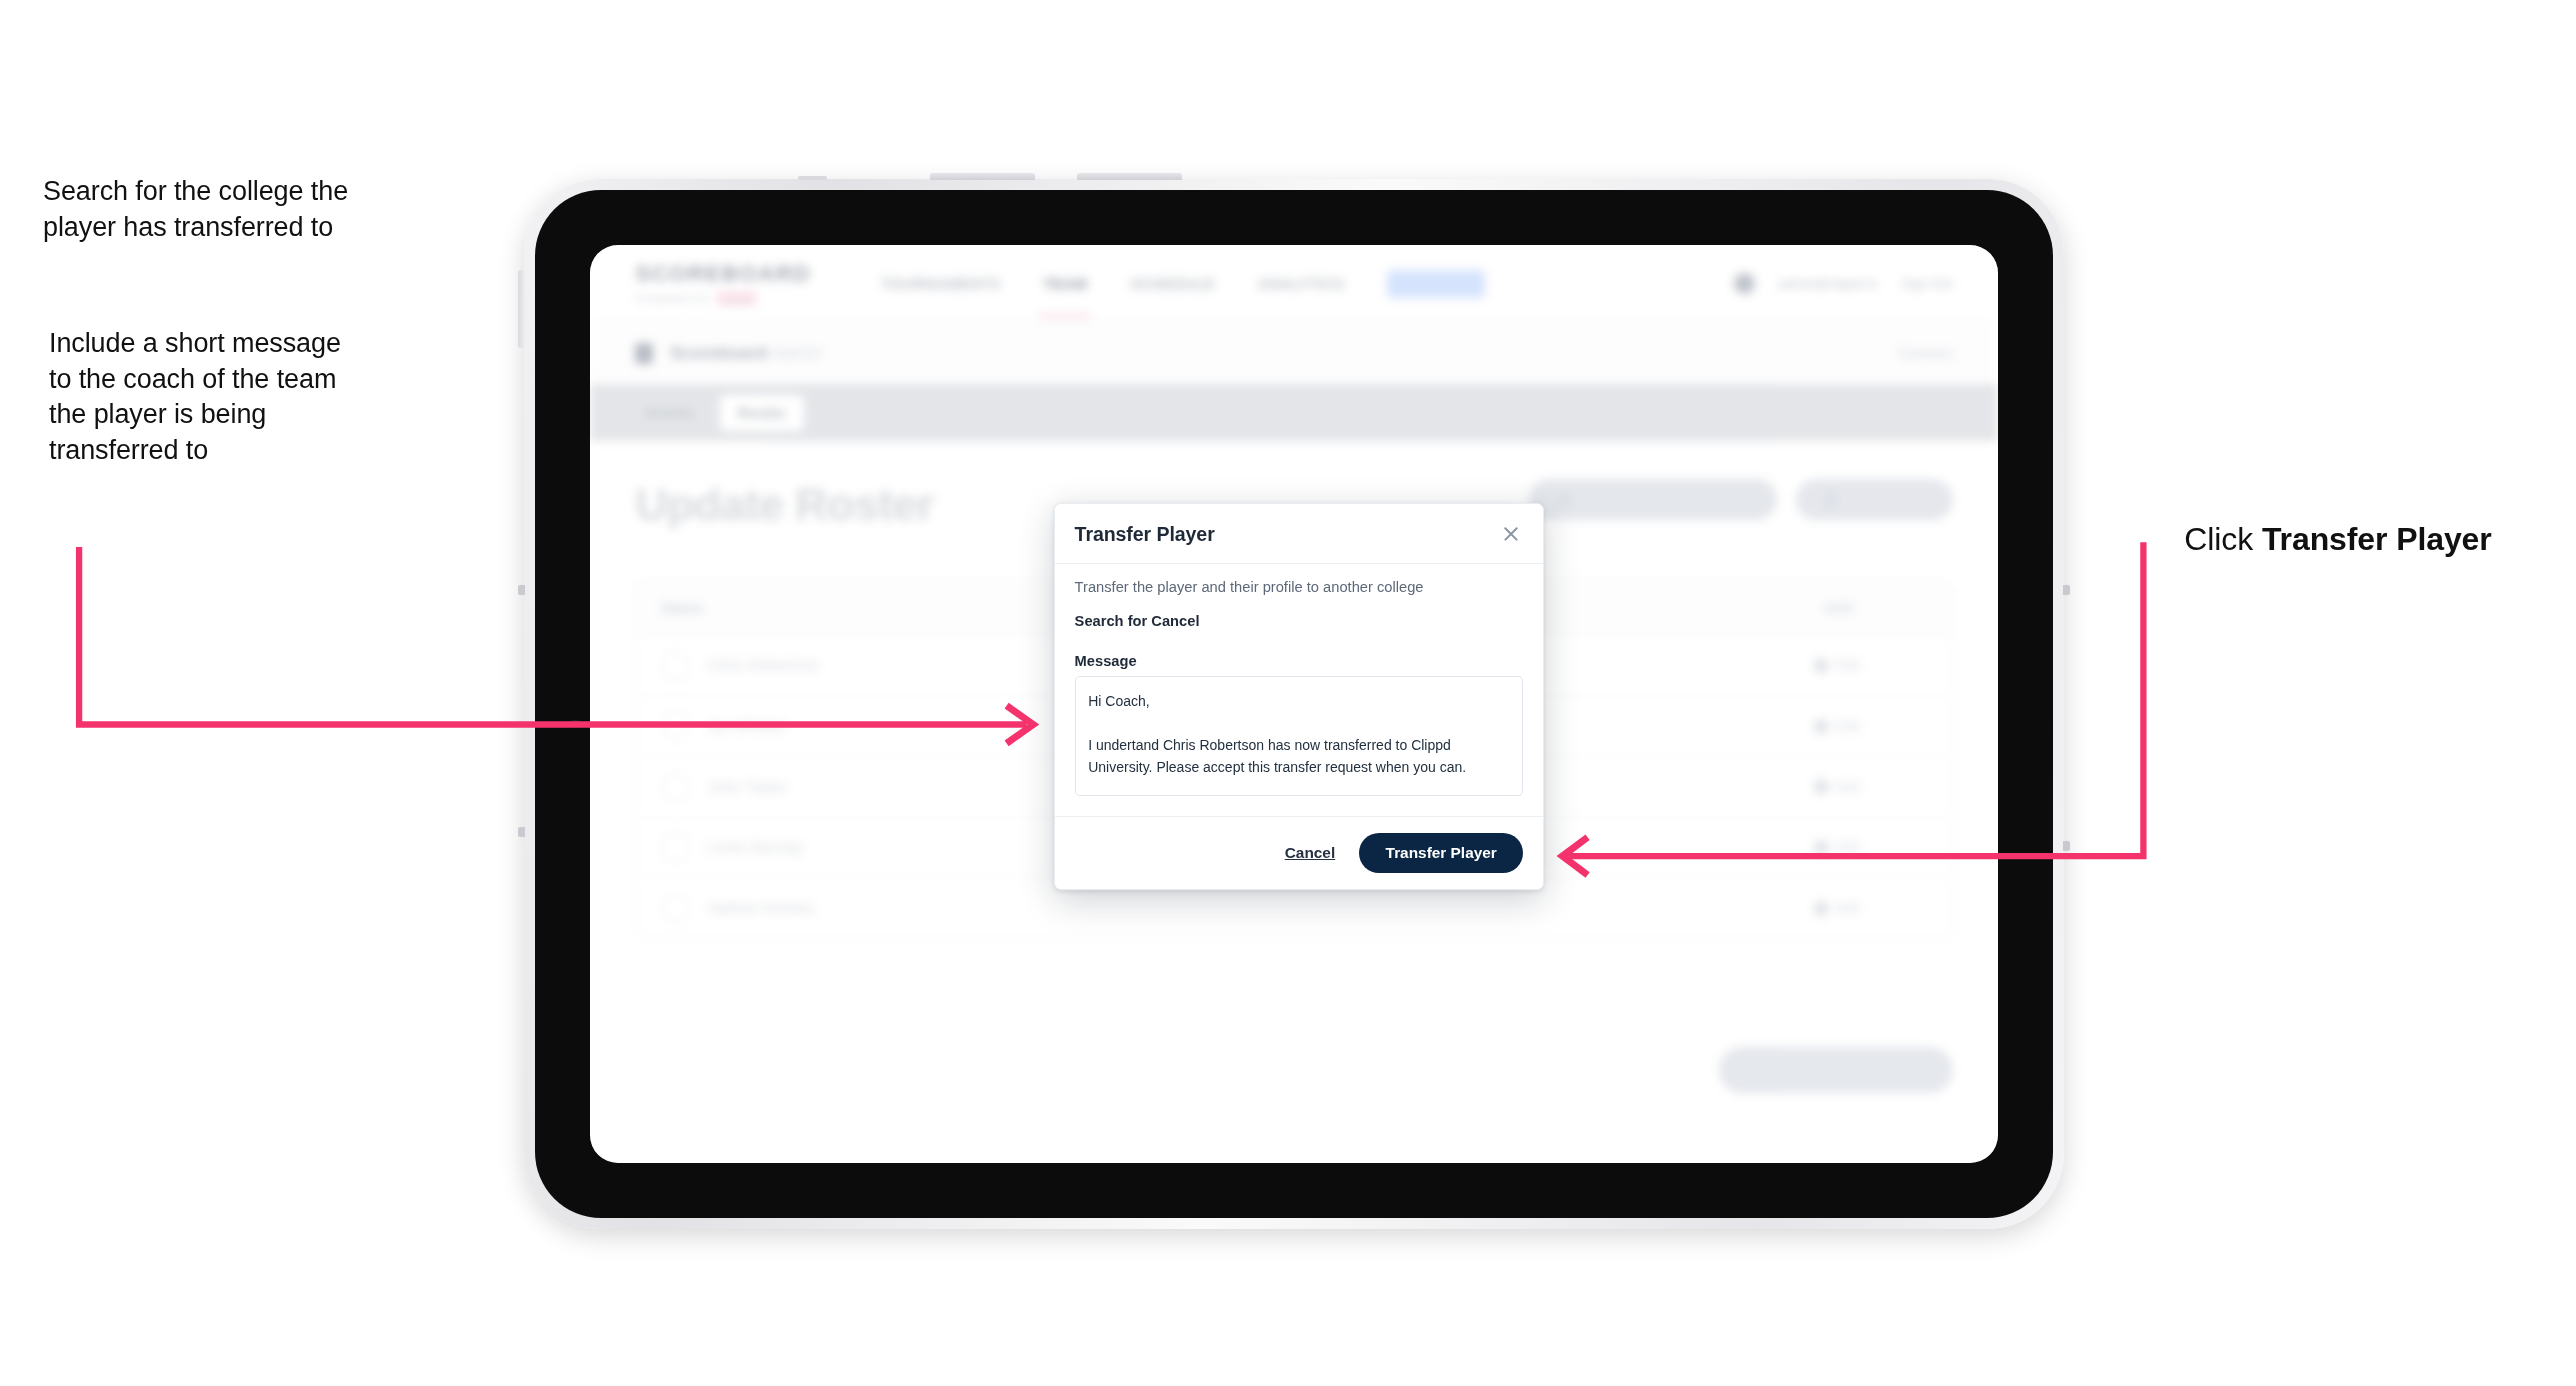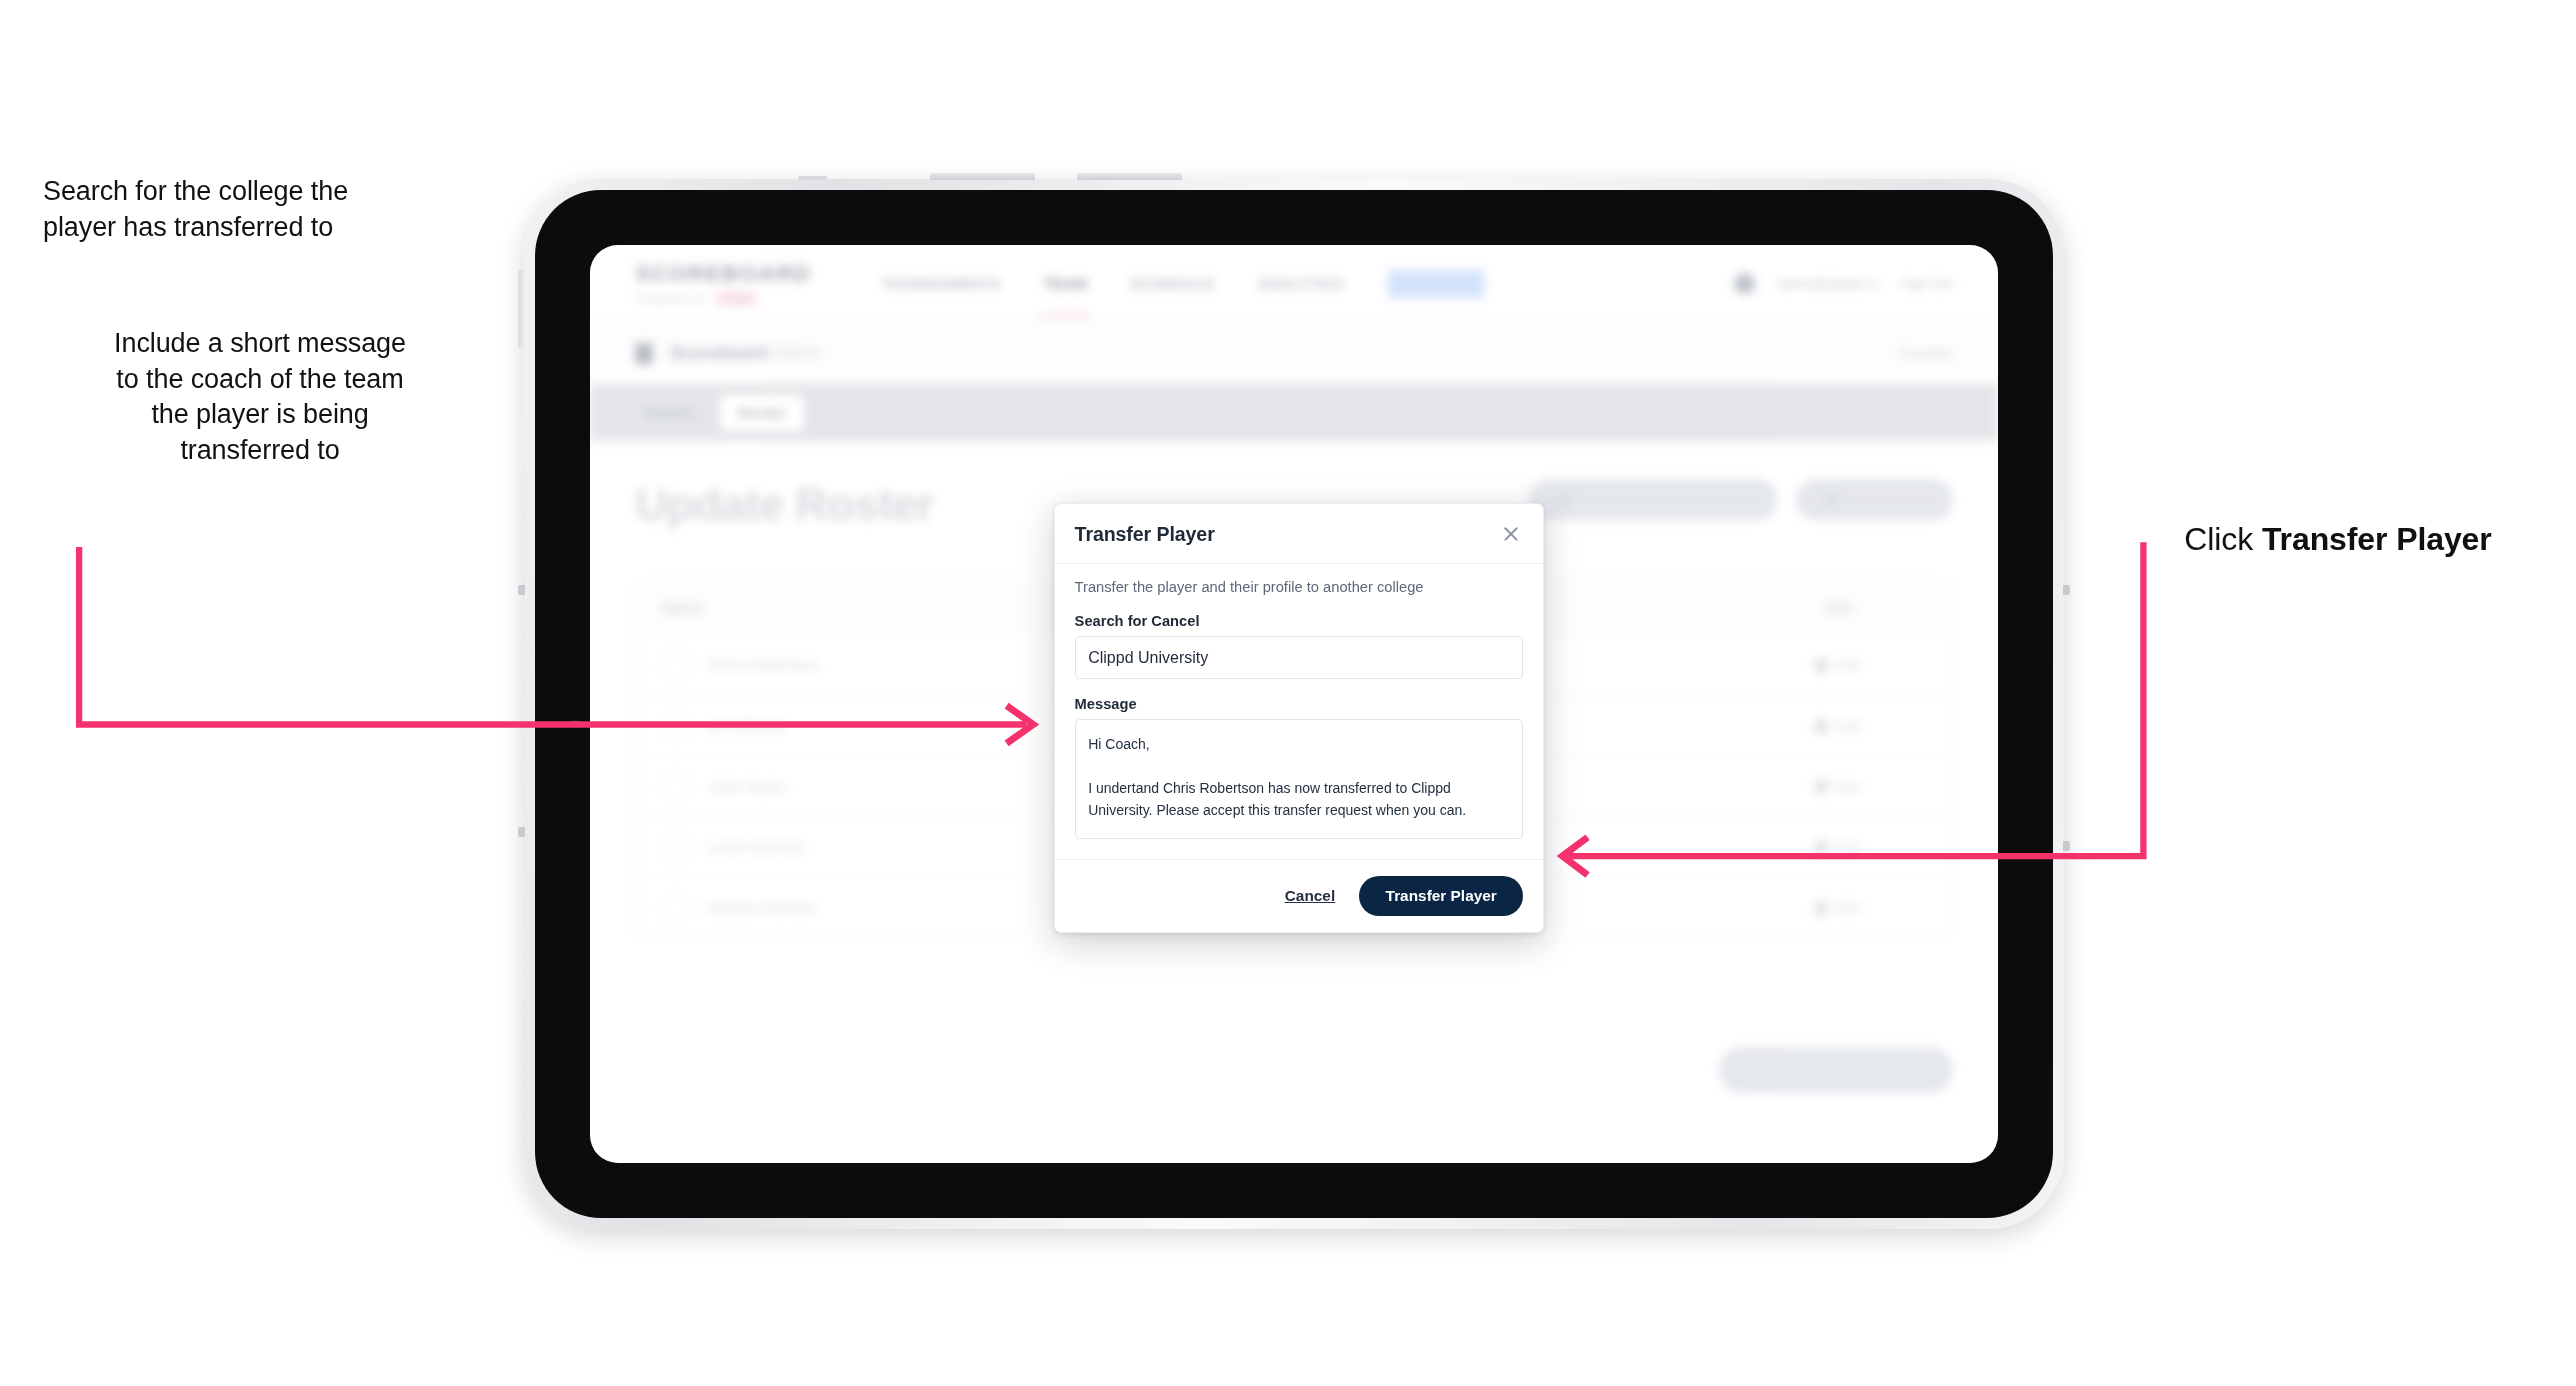--- a/index.html
+++ b/index.html
@@ -14,21 +14,21 @@
   
   .anno-text {
     position: absolute;
     color: #111111;
     font-size: 27px;
     line-height: 1.32;
     letter-spacing: -0.1px;
     white-space: pre-line;
   }
   #anno-left-1 { left: 43px; top: 174px; width: 448px; }
-  #anno-left-2 { left: 36px; top: 326px; width: 448px; text-align: center; }
+  #anno-left-2 { left: 49px; top: 326px; width: 448px; }
   #anno-right-1 { left: 2121px; top: 476px; width: 434px; font-size: 32px; text-align: center; }
   #anno-right-1 b { font-weight: 700; }
 
   .arrow-svg { position: absolute; left: 0; top: 0; width: 2576px; height: 1386px; pointer-events: none; }
 
   
   #tablet {
     position: absolute;
     left: 524px; top: 179px;
     width: 1540px; height: 1050px;
@@ -342,21 +342,20 @@
 
   <div id="modal">
     <div id="modal-header">
       <div id="modal-title">Transfer Player</div>
       <div id="modal-close"></div>
     </div>
     <div id="modal-body">
       <div id="modal-desc">Transfer the player and their profile to another college</div>
 
       <div class="field-label">Search for Cancel</div>
-      <input id="college-input" type="text" value="Clippd University" style="">
 
       <div class="field-gap"></div>
 
       <div class="field-label">Message</div>
       <textarea id="message-box" placeholder="Write a message" style="">Hi Coach,
 
 I undertand Chris Robertson has now transferred to Clippd University. Please accept this transfer request when you can.</textarea>
     </div>
     <div id="modal-footer">
       <button id="cancel-btn">Cancel</button>

